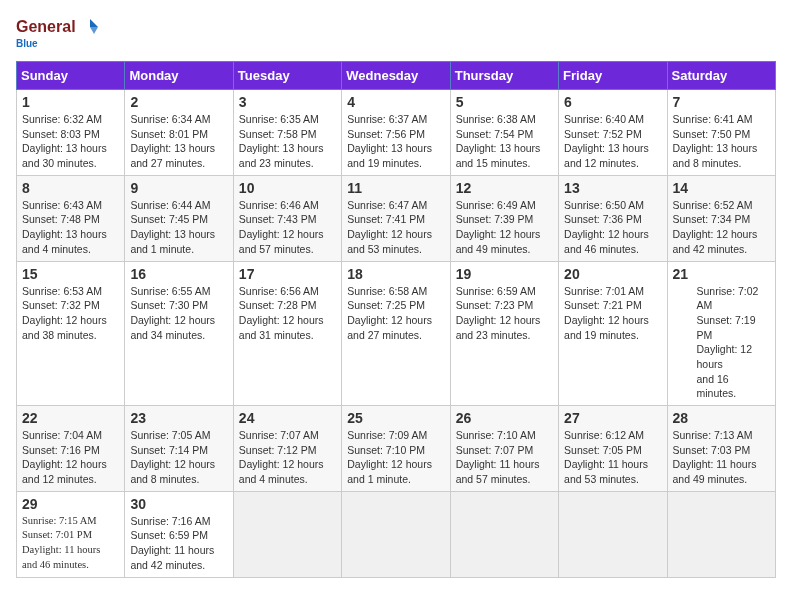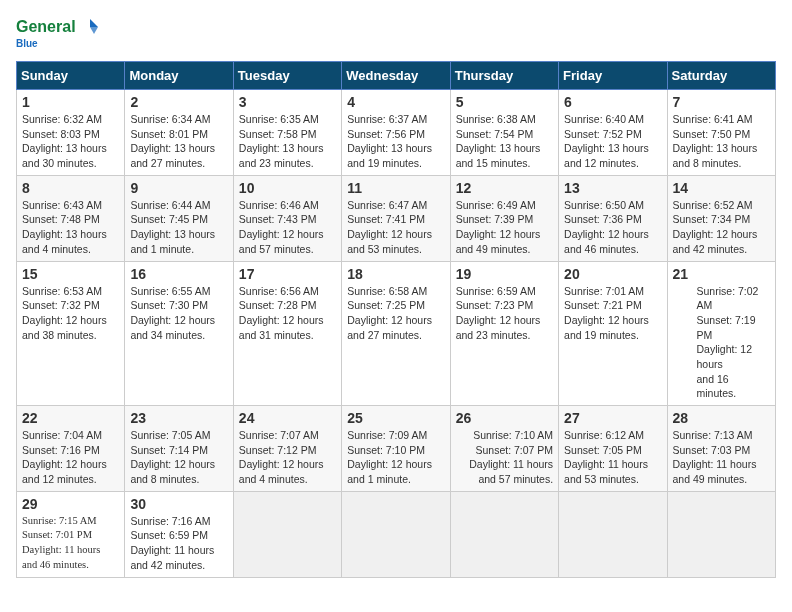--- a/index.html
+++ b/index.html
@@ -32,21 +32,21 @@
     .location {
       font-size: 16px;
       color: #333;
     }
     table {
       width: 100%;
       border-collapse: collapse;
       table-layout: fixed;
     }
     th {
-      background-color: #0c4a6e;
+      background-color: #6d28d9;
       color: #fff;
       font-size: 13px;
       font-weight: bold;
       padding: 6px 4px;
       text-align: left;
       border: 1px solid #5580c8;
     }
     td {
       vertical-align: top;
       border: 1px solid #ccc;
@@ -72,21 +72,21 @@
       line-height: 1.4;
     }
   </style>
 </head>
 <body>
 
 <div class="header">
   <div class="logo">
   <div style="display:flex;flex-direction:column;line-height:1.1;">
     <div style="display:flex;align-items:center;gap:2px;">
-      <span style="font-size:16px;font-weight:bold;color:#15803d;">General</span>
+      <span style="font-size:16px;font-weight:bold;color:#7f1d1d;">General</span>
       <svg width="22" height="22" viewBox="0 0 22 22">
         <polygon points="12,3 20,11 12,11" fill="#1a6bbf"></polygon>
         <polygon points="12,11 20,11 16,18" fill="#1a6bbf" opacity="0.7"></polygon>
       </svg>
     </div>
     <span style="font-size:10px;font-weight:bold;color:#1a6bbf;">Blue</span>
   </div>
 </div>
   <div class="title-block">
     <div class="month-title"></div>
@@ -284,21 +284,21 @@
         </td>
         <td>
           <span class="day-num">25</span>
           <div class="day-info" style="white-space: pre-line;">Sunrise: 7:09 AM
 Sunset: 7:10 PM
 Daylight: 12 hours
 and 1 minute.</div>
         </td>
         <td>
           <span class="day-num">26</span>
-          <div class="day-info" style="white-space: pre-line; text-align: right;">Sunrise: 7:10 AM
+          <div class="day-info" style="white-space: pre-line;">Sunrise: 7:10 AM
 Sunset: 7:07 PM
 Daylight: 11 hours
 and 57 minutes.</div>
         </td>
         <td>
           <span class="day-num">27</span>
           <div class="day-info" style="white-space: pre-line;">Sunrise: 6:12 AM
 Sunset: 7:05 PM
 Daylight: 11 hours
 and 53 minutes.</div>

